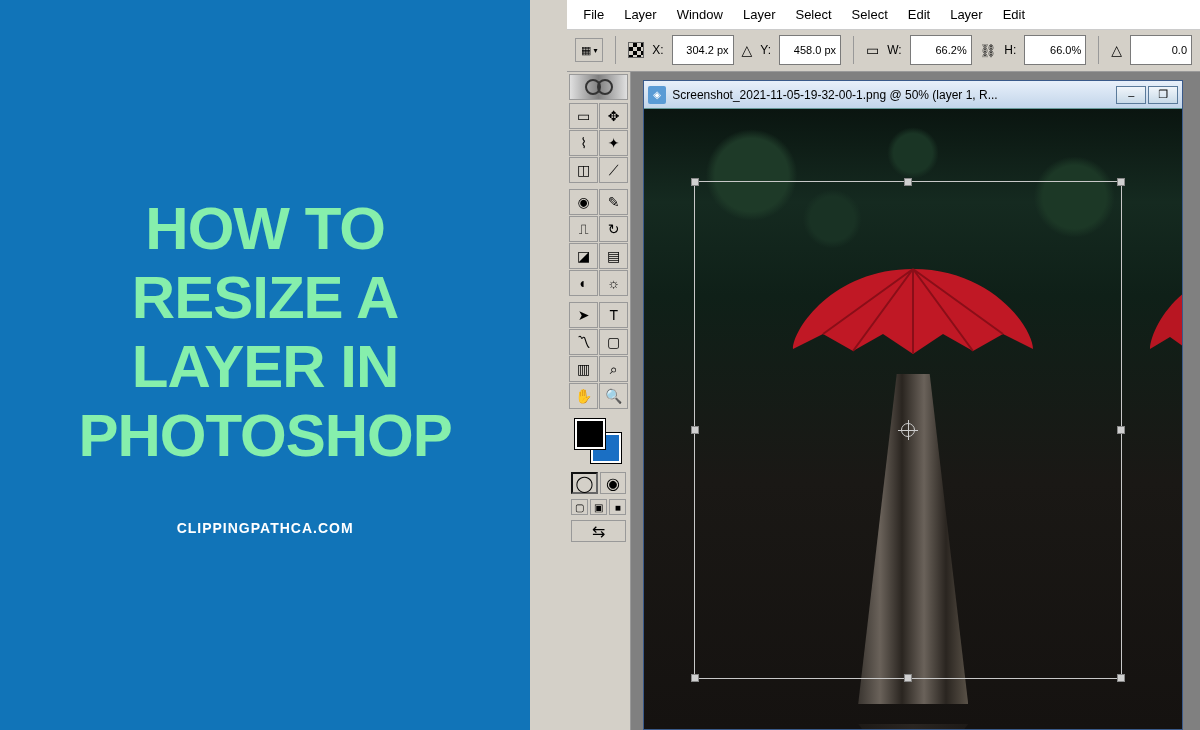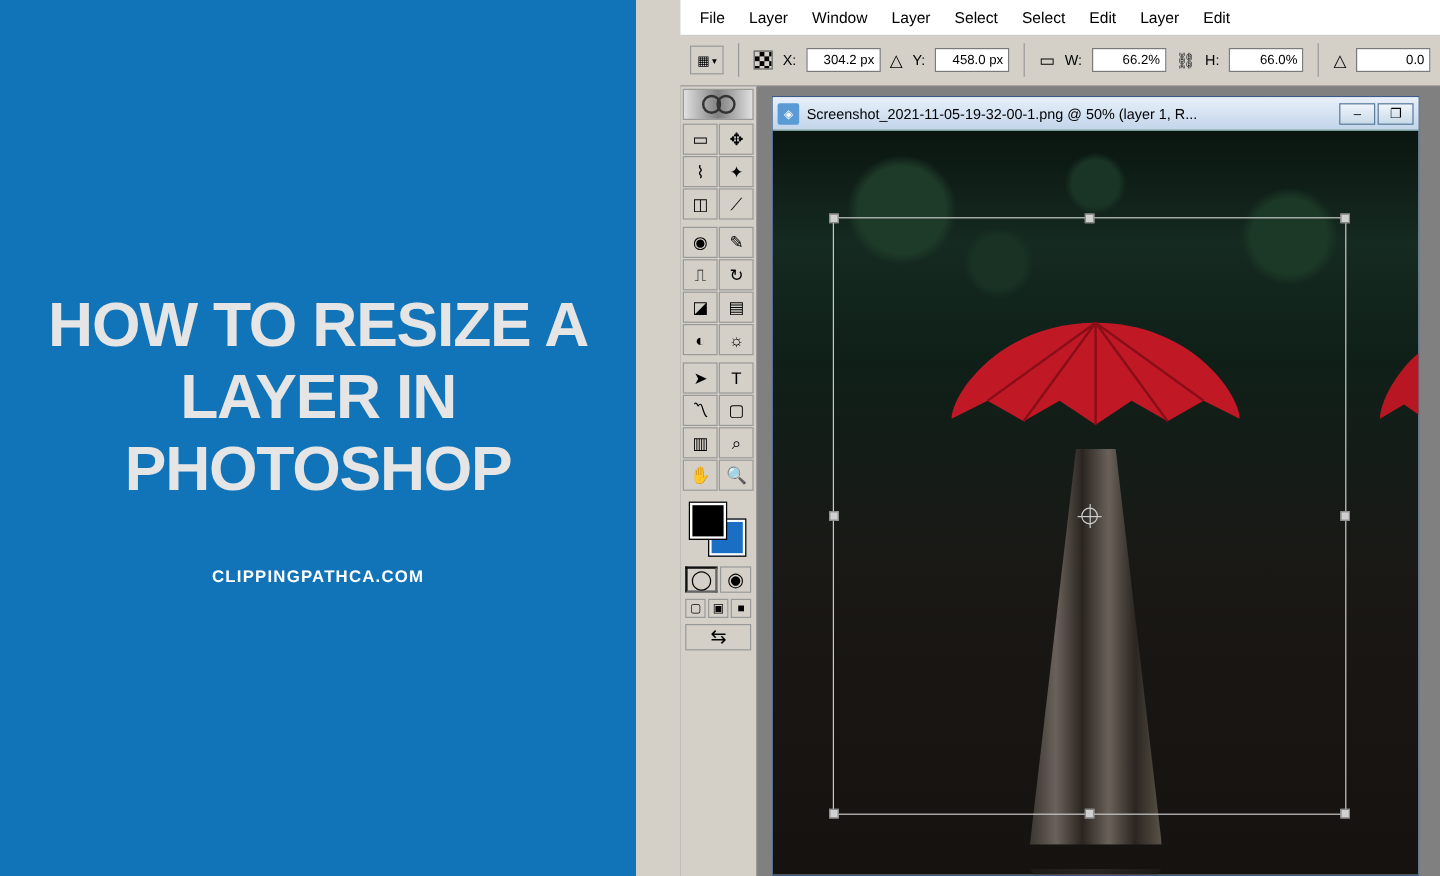--- a/index.html
+++ b/index.html
@@ -1,30 +1,30 @@
 <!DOCTYPE html>
 <html><head>
 <meta charset="utf-8">
 <style>
 * { margin: 0; padding: 0; box-sizing: border-box; }
 body { font-family: Tahoma, Arial, sans-serif; width: 1200px; height: 730px; overflow: hidden; background: #d4d0c8; }
 .main-wrap { display: flex; width: 100%; height: 100%; }
 .left-panel { width: 572px; height: 100%; background: #1174b8; display: flex; flex-direction: column; align-items: center; justify-content: center; padding: 40px; }
-.title-text { color: #e5e5e5; font-size: 52px; font-weight: 900; text-align: center; line-height: 1.15; letter-spacing: -1px; font-family: Arial, sans-serif; }
+.title-text { color: #86efac; font-size: 60px; font-weight: 900; text-align: center; line-height: 1.15; letter-spacing: -1px; font-family: Arial, sans-serif; }
 .subtitle { color: #fff; font-size: 14px; font-weight: 700; letter-spacing: 1px; margin-top: 50px; }
 .right-panel { flex: 1; height: 100%; background: #d4d0c8; display: flex; flex-direction: column; margin-left: 37px; }
 .menubar { background: #fff; height: 32px; display: flex; align-items: center; padding: 0 6px; border-bottom: 1px solid #ccc; }
 .menu-item { padding: 4px 10px; font-size: 13px; cursor: pointer; }
 .options-bar { background: #d4d0c8; height: 46px; border-bottom: 1px solid #999; display: flex; align-items: center; padding: 0 8px; gap: 8px; }
 .opt-btn { width: 28px; height: 24px; background: #d4d0c8; border: 1px solid #999; display: flex; align-items: center; justify-content: center; font-size: 11px; }
 .opt-dropdown-arrow { font-size: 8px; margin-left: 2px; }
 .opt-divider { width: 1px; height: 28px; background: #999; margin: 0 4px; }
 .opt-icon { font-size: 14px; display: flex; align-items: center; }
 .opt-label { font-size: 12px; }
-.opt-input { width: 62px; height: 20px; font-size: 11px; padding: 4px 4px; border: 1px solid #7a7a7a; background: #fff; text-align: right; }
+.opt-input { width: 62px; height: 20px; font-size: 11px; padding: 14px 4px; border: 1px solid #7a7a7a; background: #fff; text-align: right; }
 .work-area { flex: 1; display: flex; background: #808080; }
 .toolbox { width: 64px; background: #d4d0c8; border-right: 1px solid #999; padding: 2px; display: flex; flex-direction: column; gap: 1px; }
 .tool-logo { height: 26px; background: linear-gradient(90deg,#e0e0e0,#808080,#e0e0e0); border: 1px solid #999; margin-bottom: 2px; display:flex; align-items:center; justify-content:center; }
 .tool-row { display: flex; gap: 1px; }
 .tool-cell { width: 30px; height: 26px; background: #d4d0c8; border: 1px solid #999; display: flex; align-items: center; justify-content: center; font-size: 14px; cursor: pointer; position: relative; }
 .tool-sep { height: 4px; }
 .color-picker { padding: 4px; position: relative; height: 54px; }
 .fg-swatch { position: absolute; width: 30px; height: 30px; background: #000; border: 2px solid #fff; outline: 1px solid #000; top: 4px; left: 6px; z-index: 2; }
 .bg-swatch { position: absolute; width: 30px; height: 30px; background: #1a6fc4; border: 2px solid #fff; outline: 1px solid #000; top: 18px; left: 22px; }
 .mask-row { display: flex; gap: 2px; padding: 2px; }

